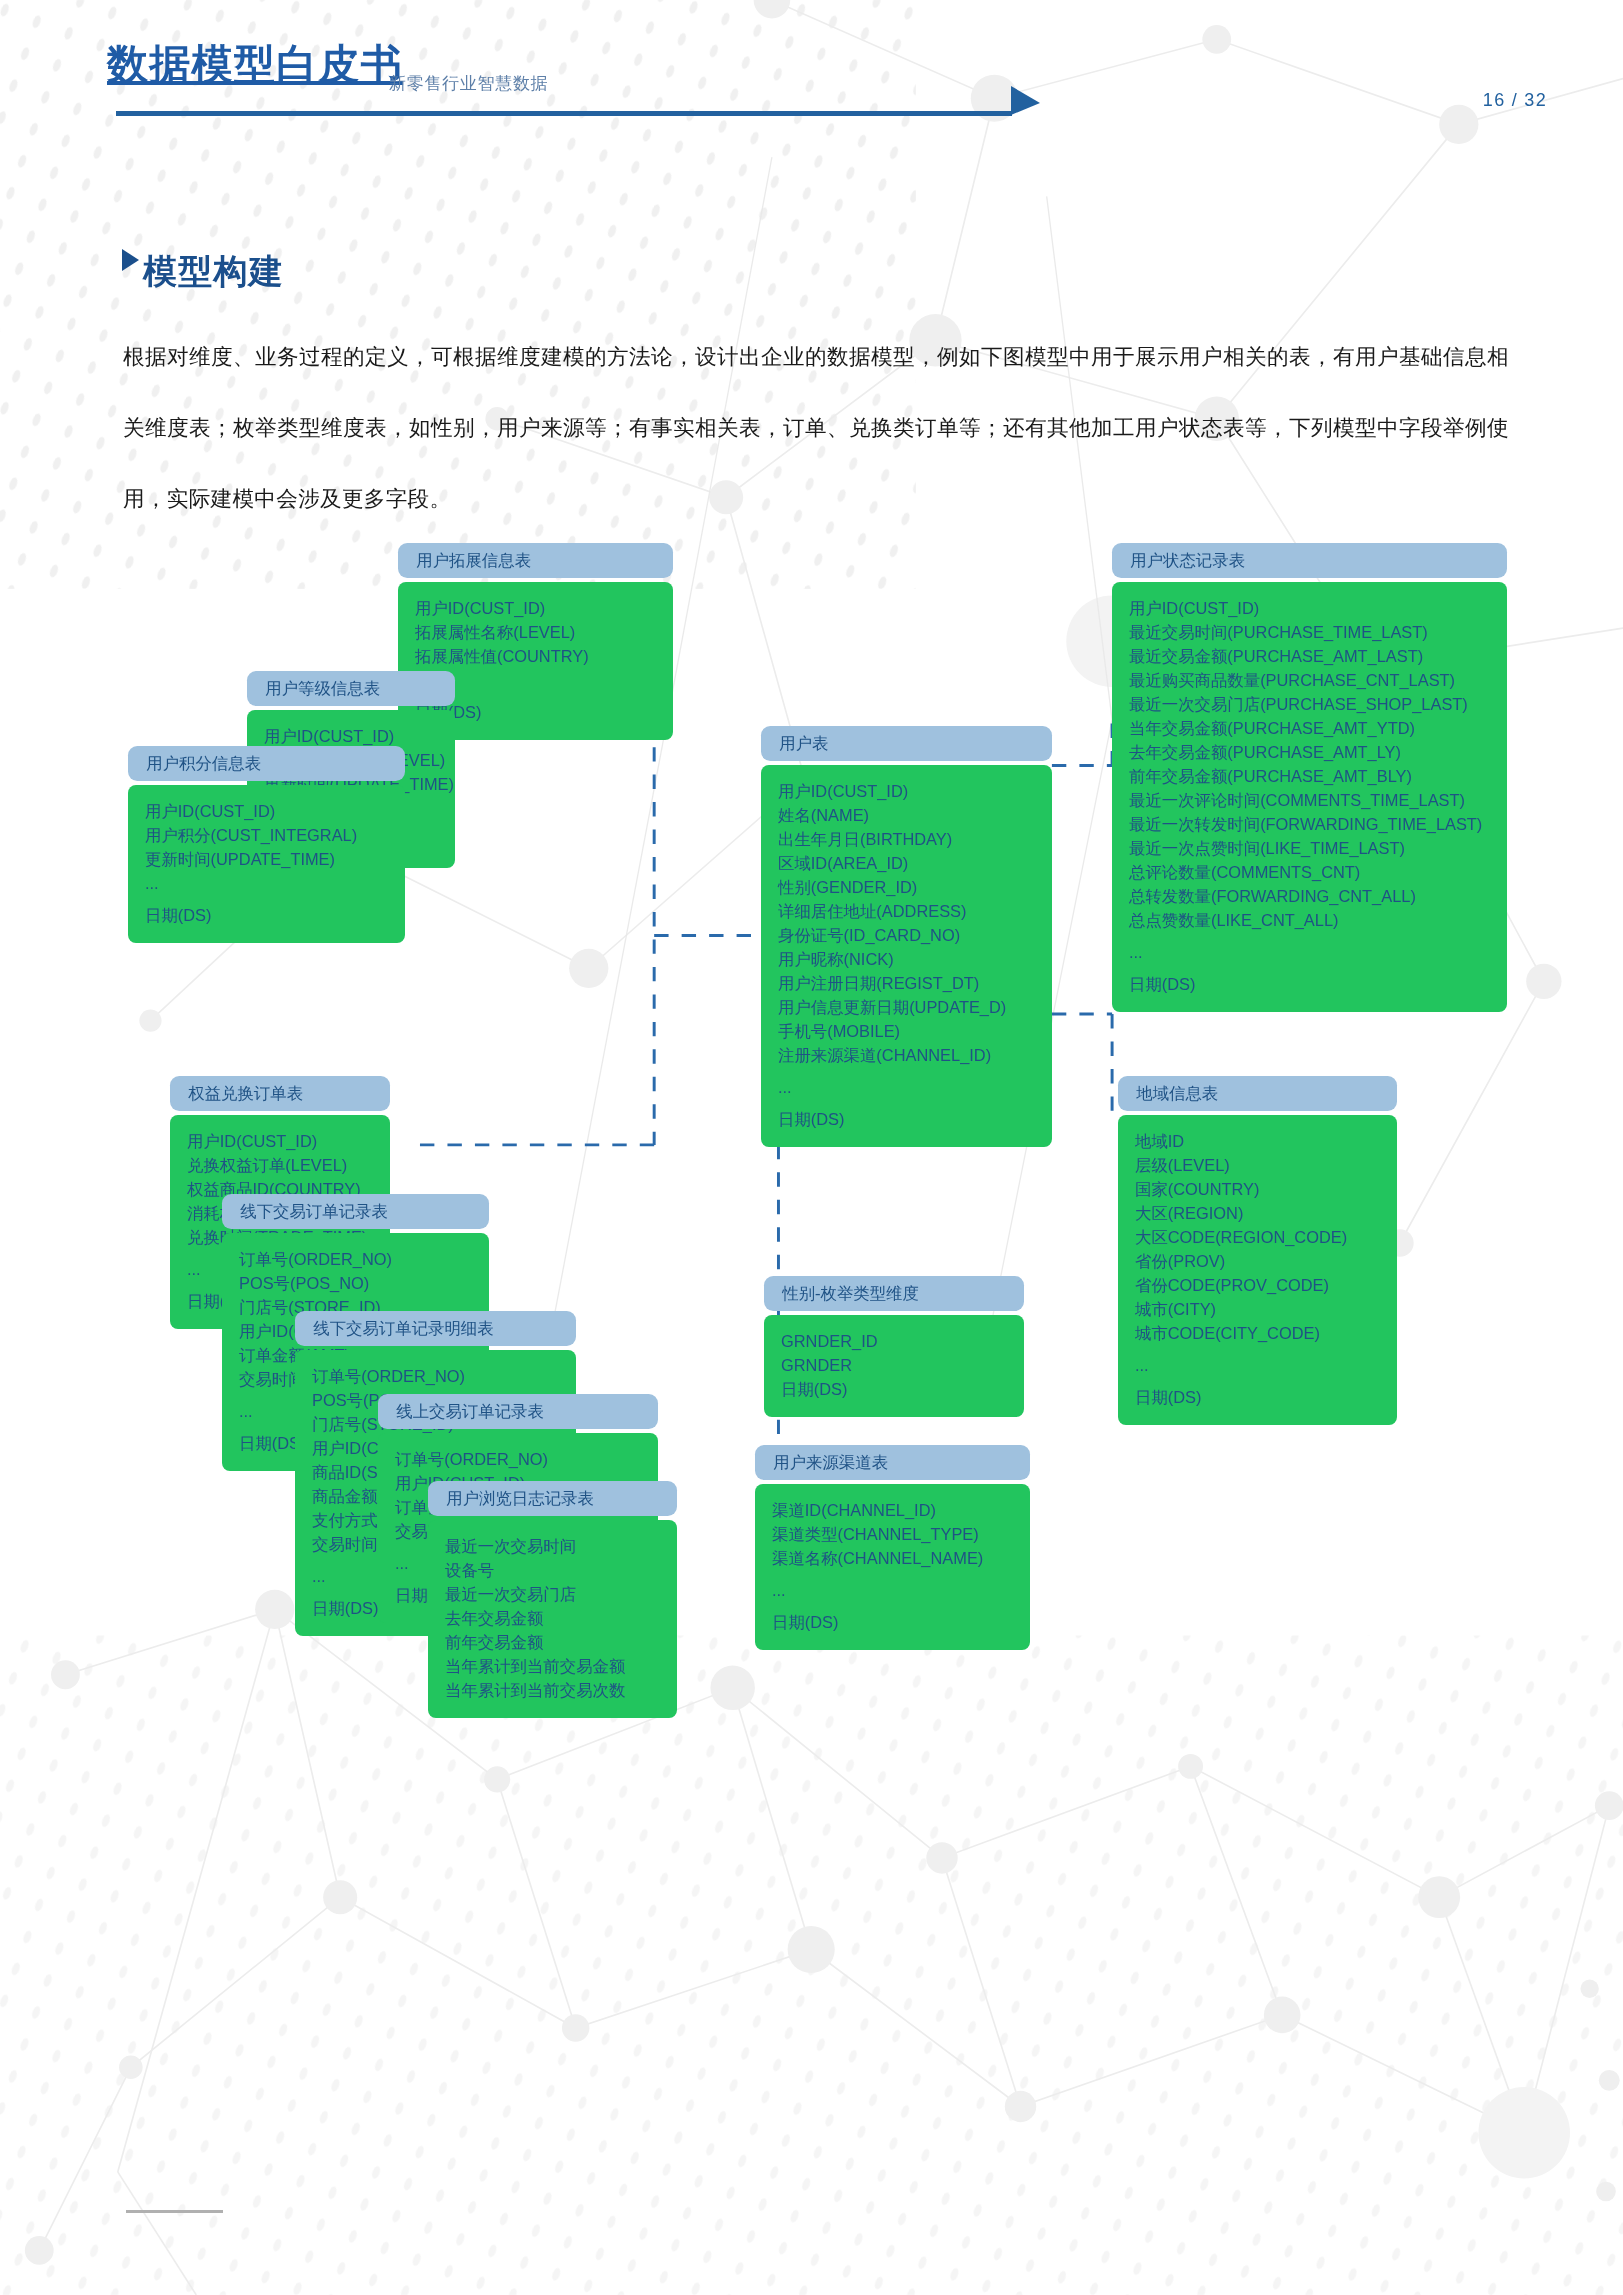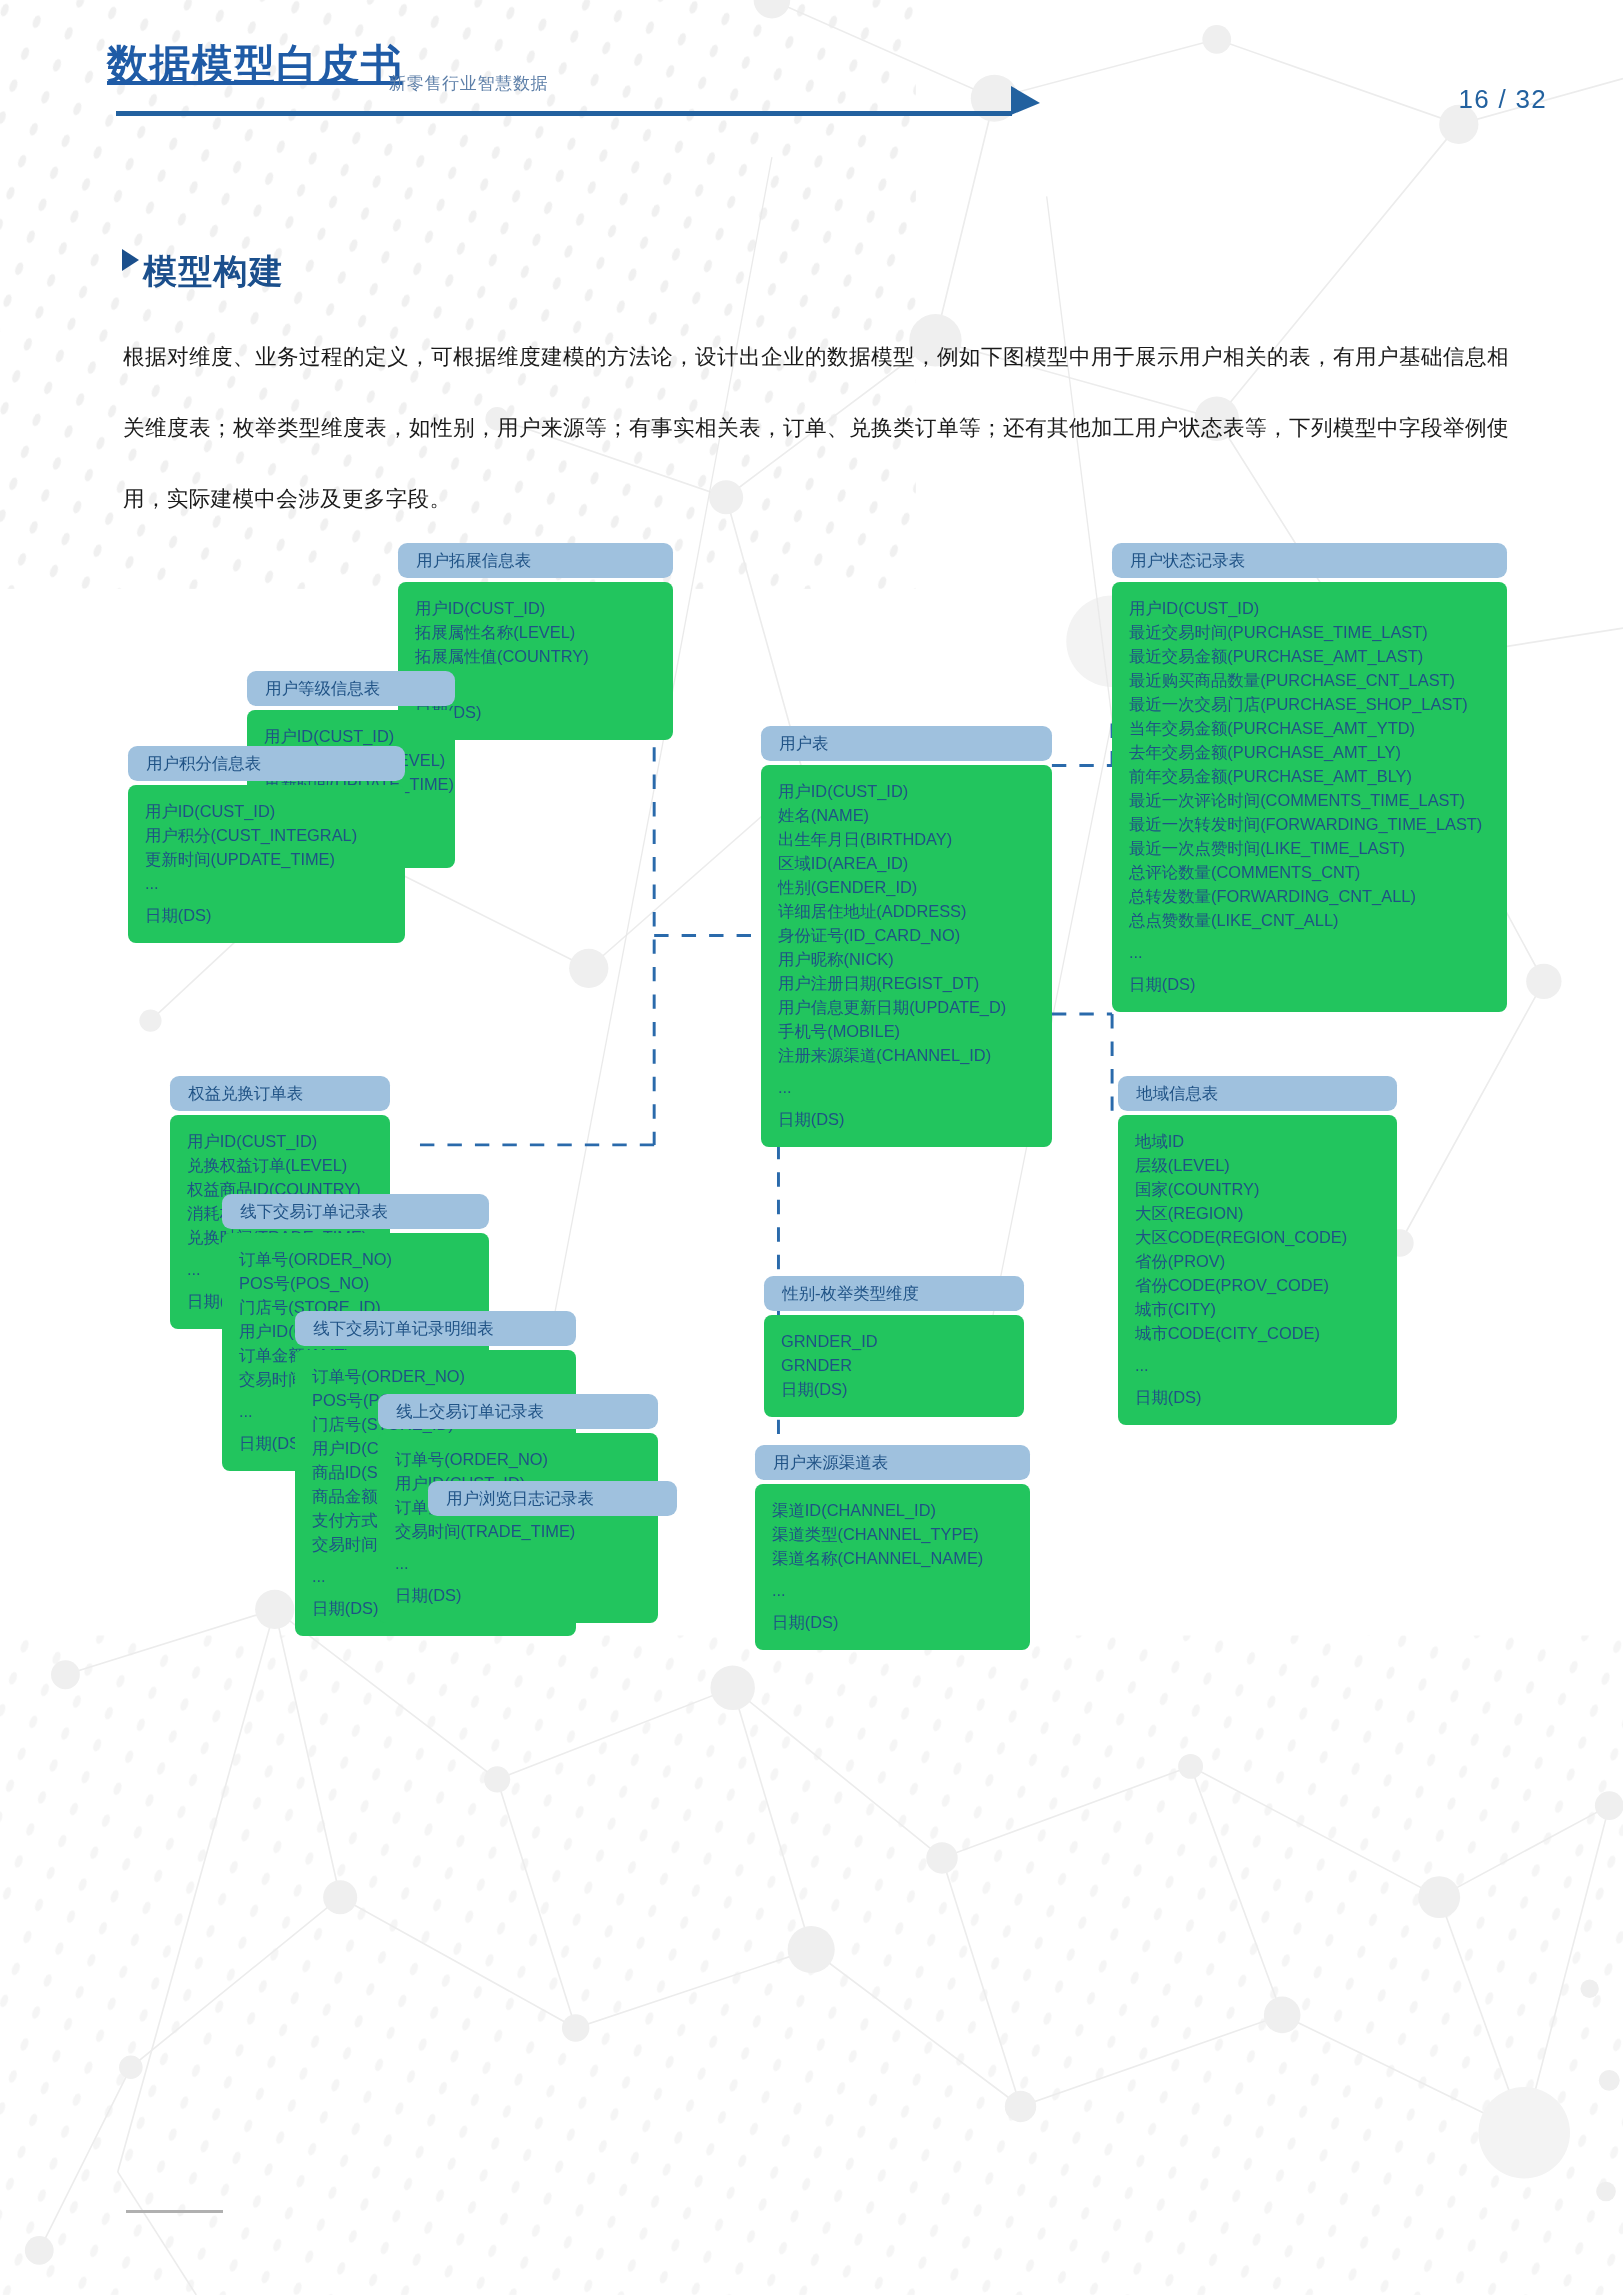--- a/index.html
+++ b/index.html
@@ -28,22 +28,22 @@
     width: 896px; height: 4.6px; background: #22619f;
   }
   .hdr-arrow {
     position: absolute; left: 1011px; top: 86px;
     width: 0; height: 0;
     border-left: 29px solid #22619f;
     border-top: 17.7px solid transparent;
     border-bottom: 12.4px solid transparent;
   }
   .hdr-page {
-    position: absolute; right: 76px; top: 84px;
-    font-size: 26px; color: #22619f; letter-spacing: 1.3px; margin-left: 42px;
+    position: absolute; right: 76px; top: 90px;
+    font-size: 18px; color: #22619f; letter-spacing: 1.3px; margin-left: 42px;
   }
 
   
   .sect { position: absolute; left: 122px; top: 249px; z-index: 5; display: flex; }
   .sect-tri {
     width: 0; height: 0;
     border-left: 17.7px solid #1b4f8c;
     border-top: 11px solid transparent;
     border-bottom: 11px solid transparent;
     margin-right: 3.9px;
@@ -379,18 +379,27 @@
       <div>交易时间(TRADE_TIME)</div>
       <div class="gap"></div>
       <div>...</div>
       <div class="gap"></div>
       <div>日期(DS)</div>
     </div>
   </div>
 
   <div class="tbl" style="left:428px; top:1481px; width:249px; z-index:28;">
     <div class="tbl-hd">用户浏览日志记录表</div>
+    <div class="tbl-bd">
+      <div>最近一次交易时间</div>
+      <div>设备号</div>
+      <div>最近一次交易门店</div>
+      <div>去年交易金额</div>
+      <div>前年交易金额</div>
+      <div>当年累计到当前交易金额</div>
+      <div>当年累计到当前交易次数</div>
+    </div>
   </div>
 
 </div>
 
 <div class="footer-rule"></div>
 
 
 </body></html>

